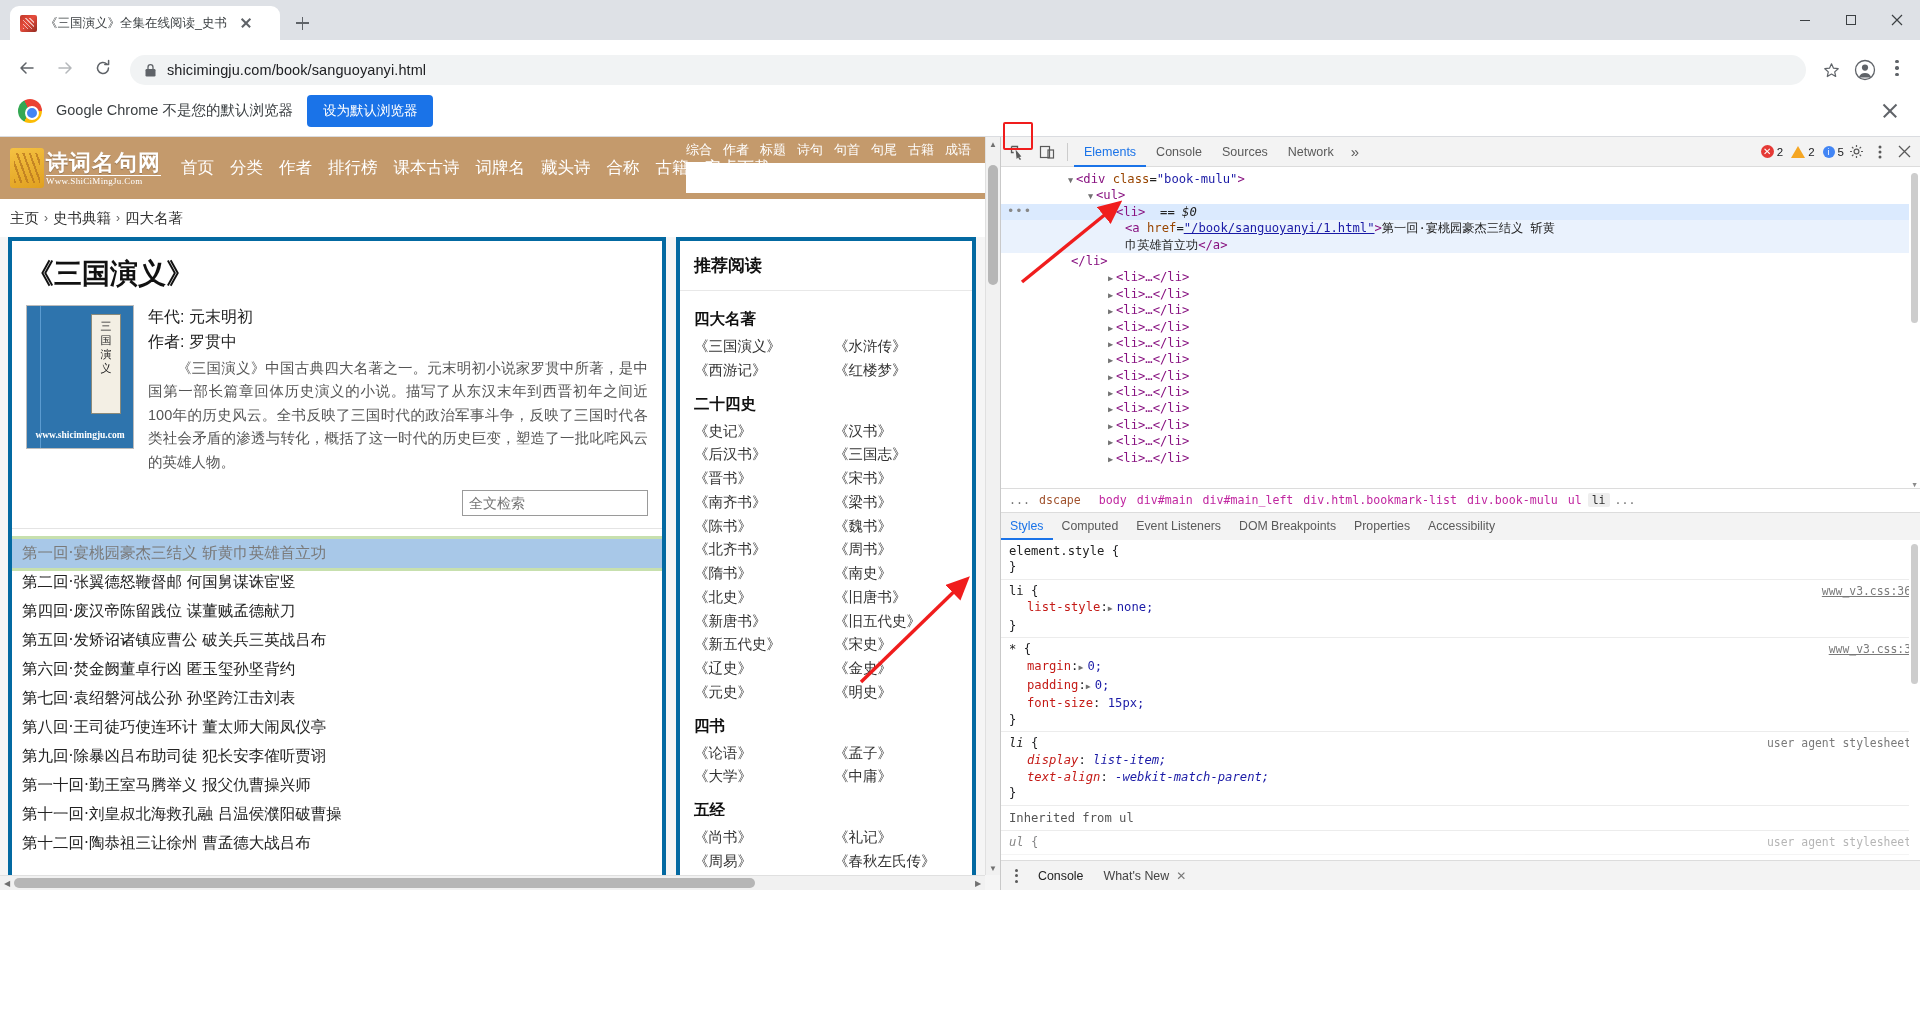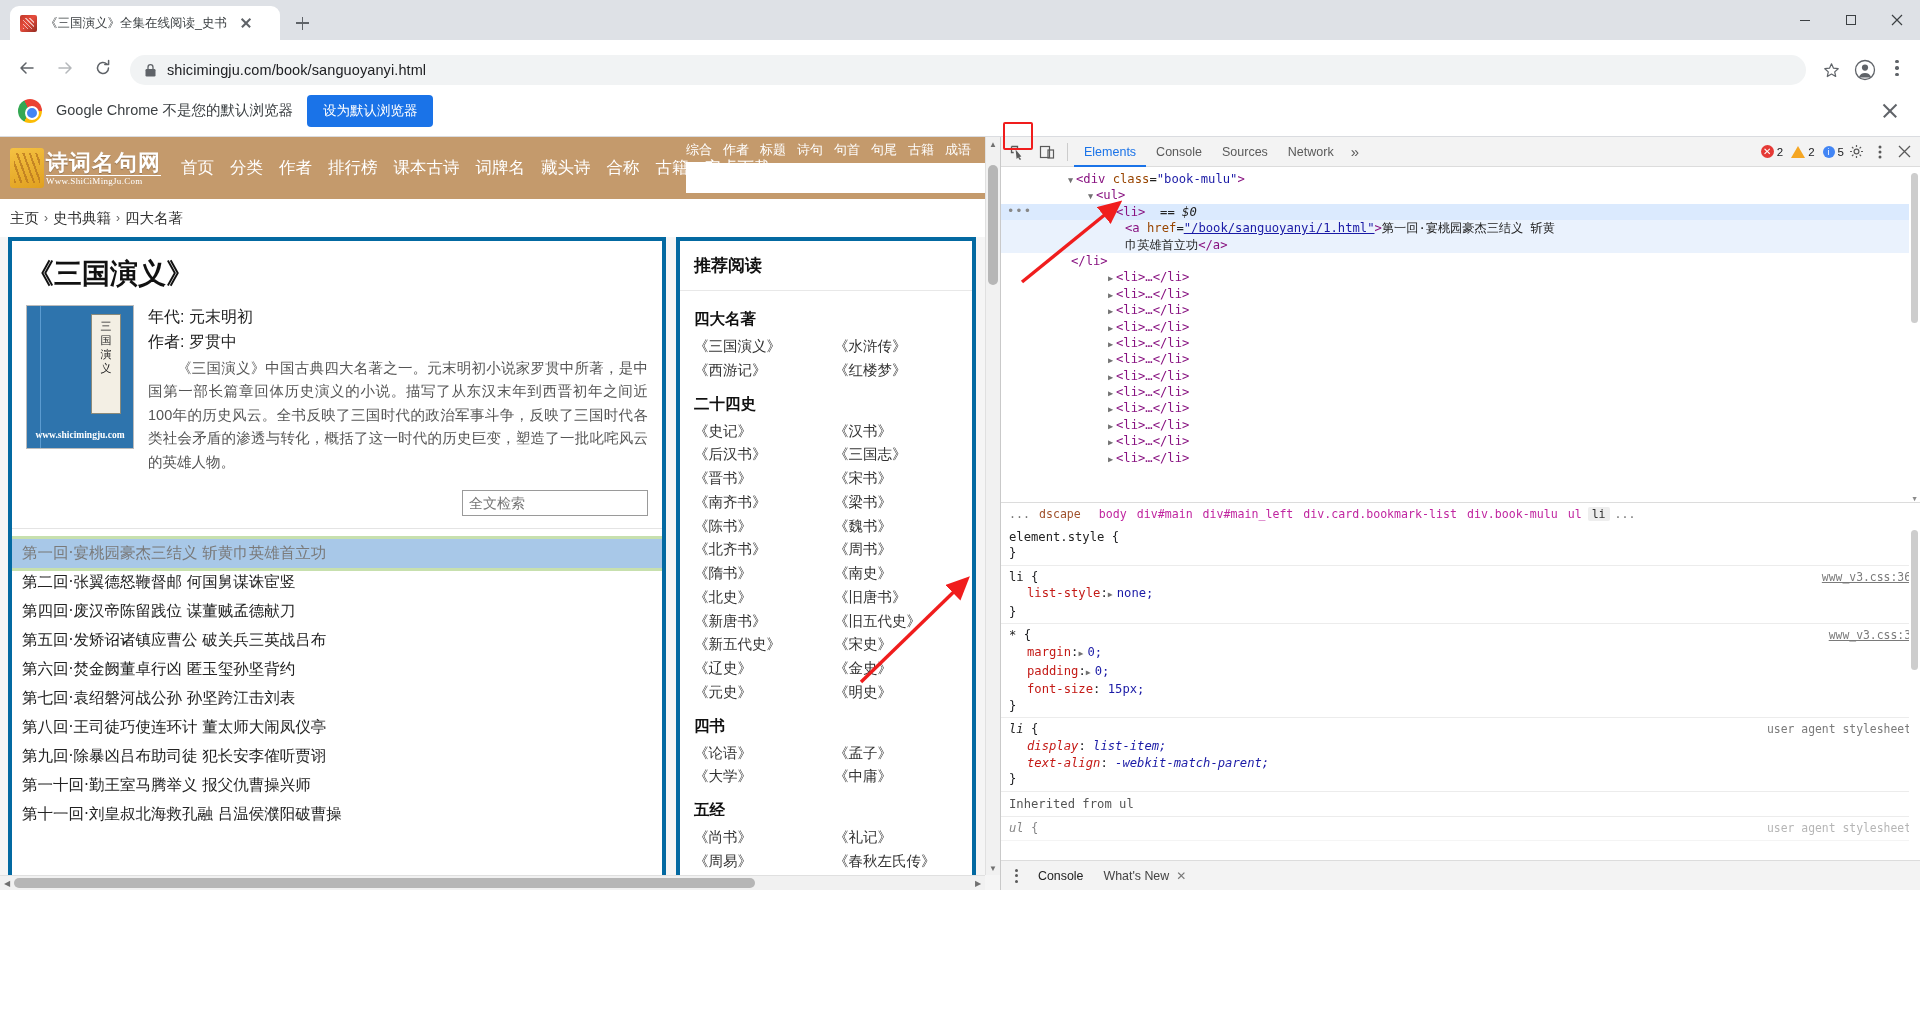--- a/index.html
+++ b/index.html
@@ -368,20 +368,23 @@
               </li>
             <li>
                 <a>第九回·除暴凶吕布助司徒 犯长安李傕听贾诩</a>
               </li>
             <li>
                 <a>第一十回·勤王室马腾举义 报父仇曹操兴师</a>
               </li>
             <li>
                 <a>第十一回·刘皇叔北海救孔融 吕温侯濮阳破曹操</a>
               </li>
+            <li>
+                <a>第十二回·陶恭祖三让徐州 曹孟德大战吕布</a>
+              </li>
           </ul>
         </div>
 
         <div class="card side">
           <div class="side-title">推荐阅读</div>
           <div class="side-body">
 
             <div class="side-group-title">四大名著</div>
             <div class="side-list">
               <a>《三国演义》</a>
@@ -569,27 +572,35 @@
           <div class="el-down">▼</div>
         </div>
       </div>
 
       <div class="crumbs">
         <span class="crumb-dots">...</span>
         <span class="c c1">dscape</span>
         <span class="c c2">body</span>
         <span class="c c3">div#main</span>
         <span class="c c3">div#main_left</span>
-        <span class="c c3">div.card.bookmark-list</span>
+        <span class="c c3">div.html.bookmark-list</span>
         <span class="c c3">div.book-mulu</span>
         <span class="c c4">ul</span>
         <span class="c c4 sel">li</span>
         <span class="crumb-dots">...</span>
       </div>
 
+      <div class="stylebar">
+        <span class="stab active">Styles</span>
+        <span class="stab">Computed</span>
+        <span class="stab">Event Listeners</span>
+        <span class="stab">DOM Breakpoints</span>
+        <span class="stab">Properties</span>
+        <span class="stab">Accessibility</span>
+      </div>
 
 
       <div class="styles">
         <div class="rule">
           <div><span class="sel-name">element.style</span><span> {</span></div>
           <div>}</div>
         </div>
         <div class="rule">
           <span class="src">www_v3.css:36</span>
           <div><span class="sel-name">li</span><span> {</span></div>

